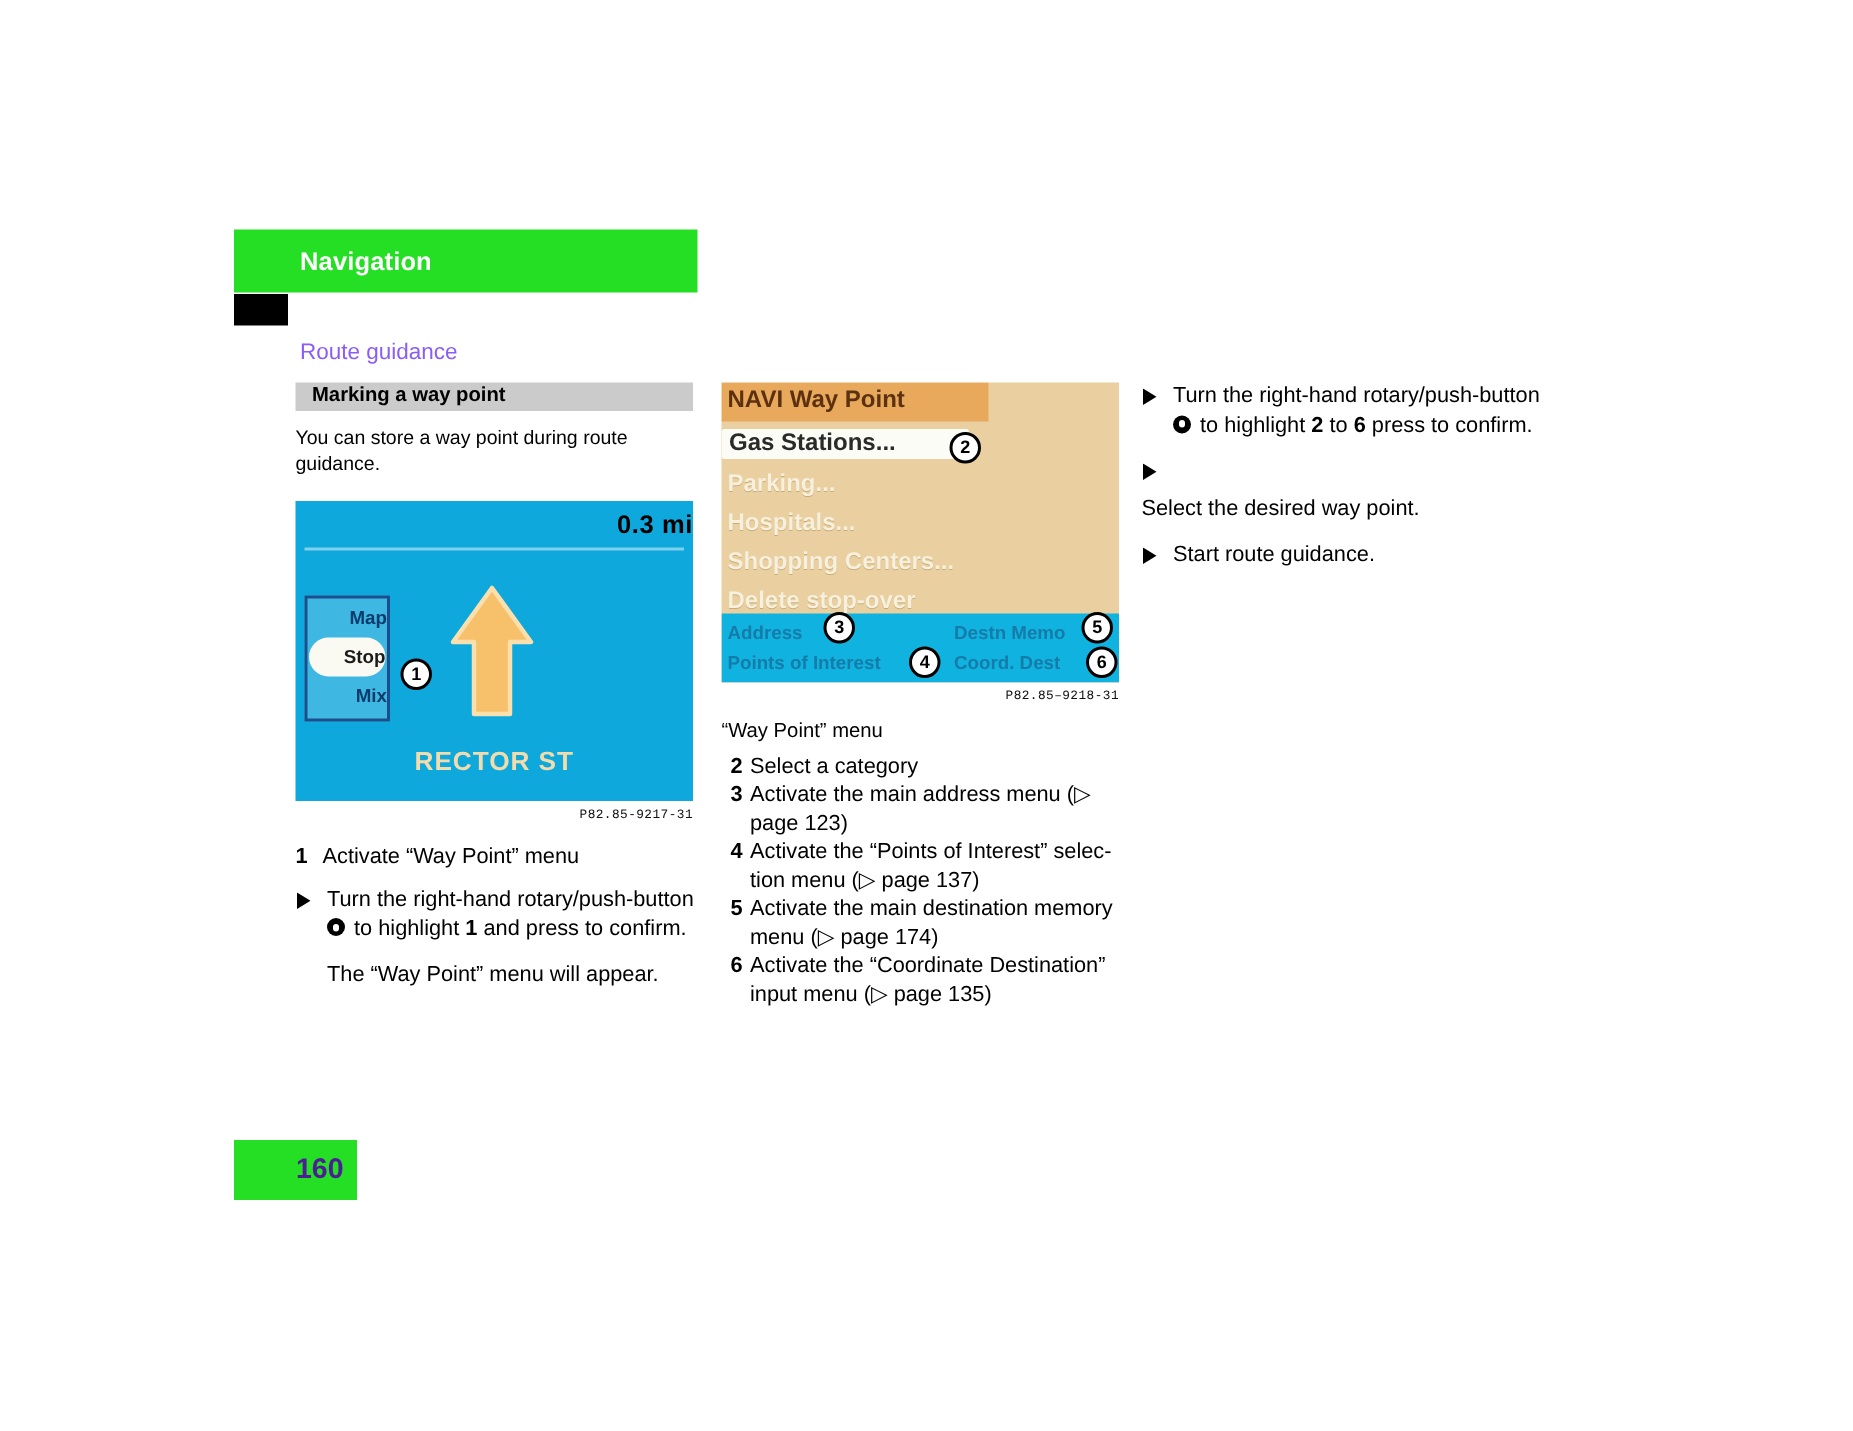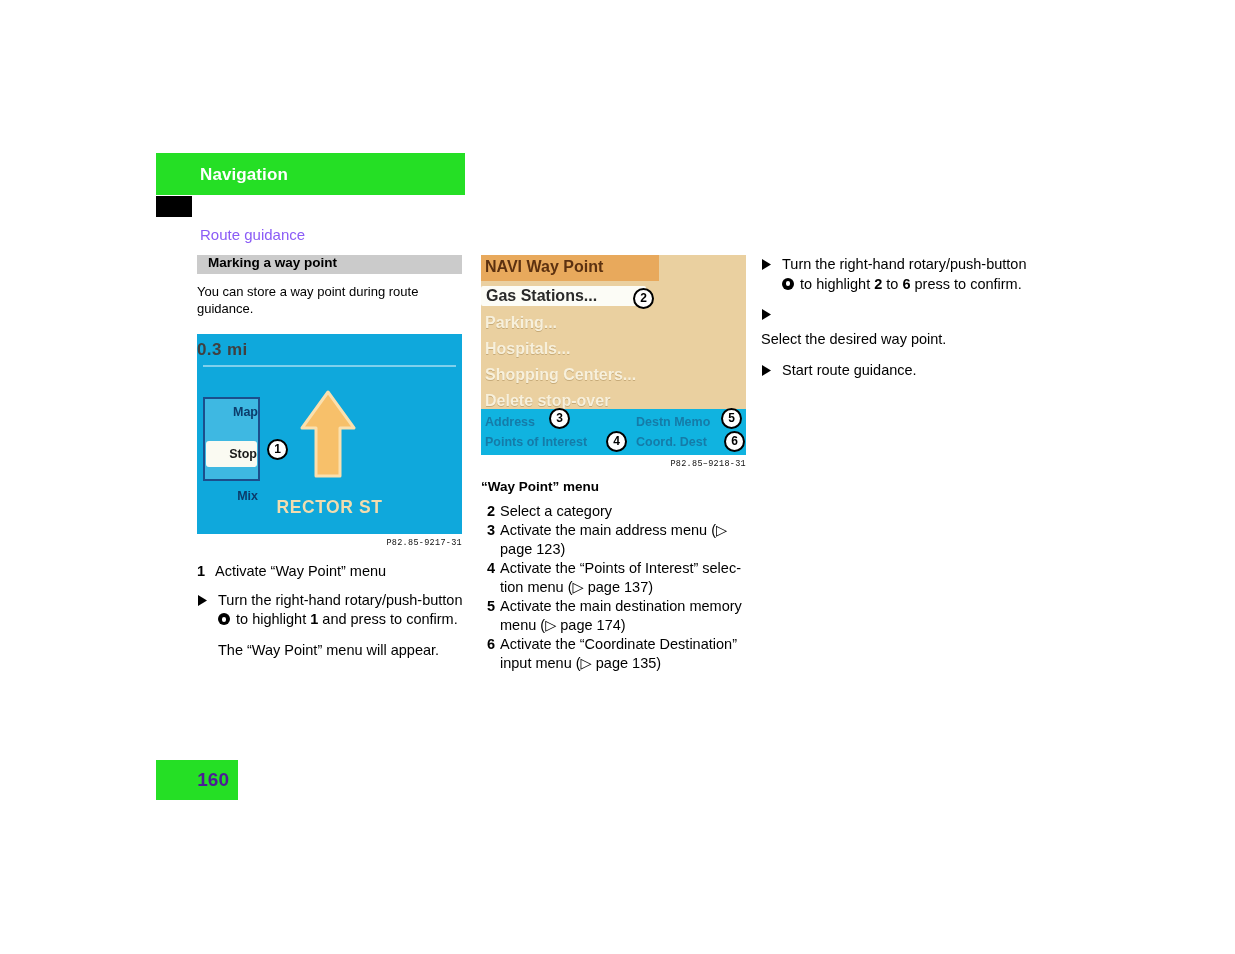--- a/index.html
+++ b/index.html
@@ -107,21 +107,21 @@
     letter-spacing: 0.3px;
     text-align: right;
     color: #111111;
     margin-top: 4px;
     width: 265px;
   }
 
   
   .fig-title {
     font-size: 13.5px;
-    font-weight: bold;
+    font-weight: normal;
     margin: 10px 0 8px 0;
   }
 
   
   .legend-list { margin: 0; padding: 0; list-style: none; }
   .legend-item {
     display: flex;
     font-size: 14.5px;
     line-height: 1.31;
     margin-bottom: 0px;
@@ -192,24 +192,24 @@
   #fig-route {
     position: relative;
     width: 265px;
     height: 200px;
     background: #0FA8DC;
     overflow: hidden;
   }
   #fig-route .top-dist {
     position: absolute;
     left: 0; right: 0; top: 6px;
-    text-align: left;
+    text-align: right;
     font-size: 17px;
     font-weight: bold;
-    color: #404040;
+    color: #000000;
     letter-spacing: 0.4px;
   }
   #fig-route .divider {
     position: absolute;
     left: 6px; right: 6px; top: 31px;
     height: 2px;
     background: #7FD0EC;
   }
   #fig-route .btn-panel {
     position: absolute;
@@ -225,22 +225,22 @@
     height: 26px;
     line-height: 26px;
     text-align: right;
     font-size: 12.5px;
     font-weight: bold;
     color: #0C3C6B;
   }
   #fig-route .panel-btn.selected {
     background: #FAFAF2;
     color: #1B1B1B;
-    border-radius: 3px;
-    margin: 16px 1px;
+    border-radius: 13px;
+    margin: 0 1px;
   }
   #fig-route .arrow {
     position: absolute;
     left: 102px;
     top: 56px;
     width: 58px;
     height: 90px;
   }
   #fig-route .street {
     position: absolute;

